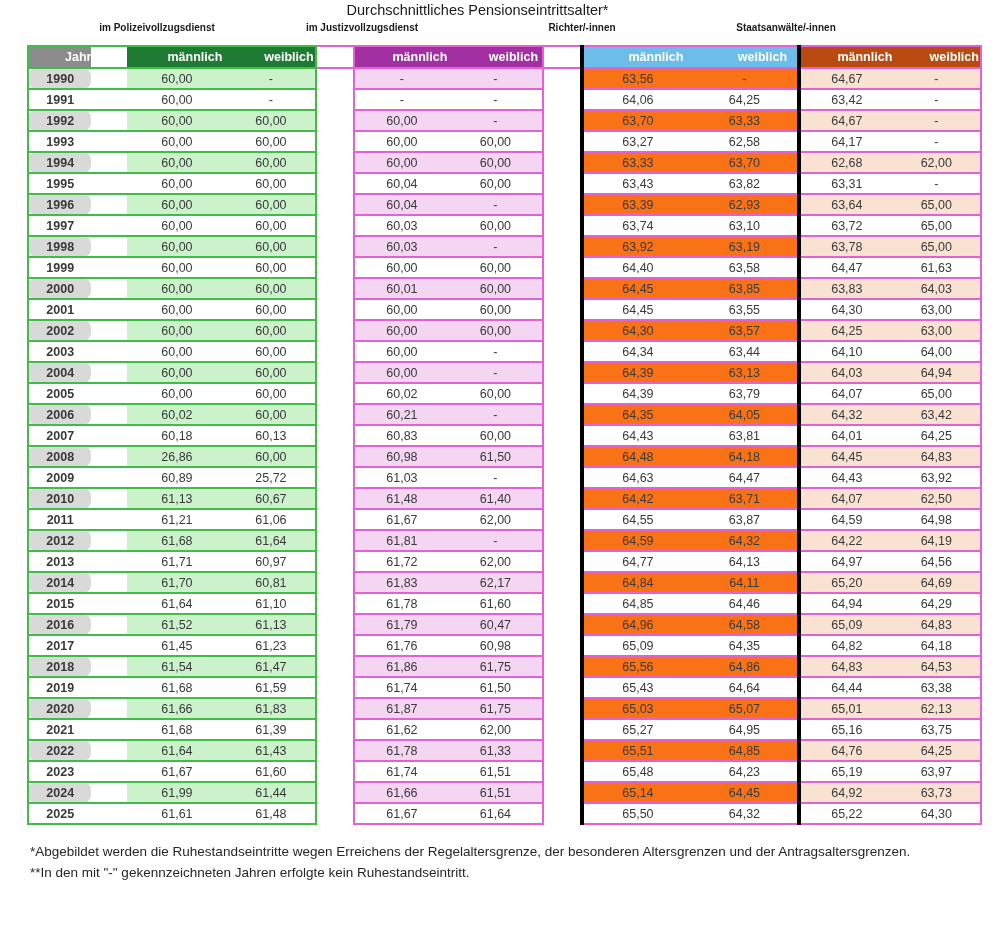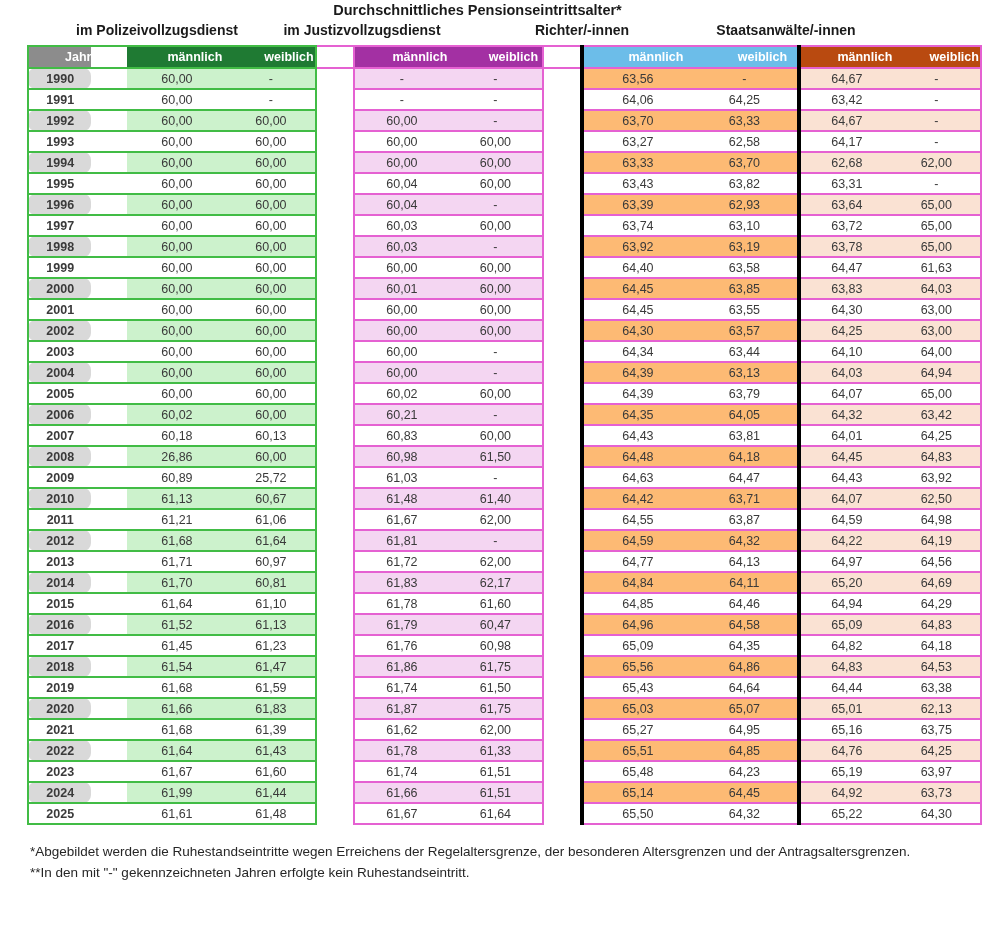--- a/index.html
+++ b/index.html
@@ -3,25 +3,25 @@
 <meta charset="utf-8">
 <style>
   html,body { margin:0; padding:0; background:#ffffff; }
   .sheet {
     position:relative; width:999px; height:939px;
     font-family:"Liberation Sans", sans-serif;
     color:#262626; background:#fff; overflow:hidden;
   }
   .title {
     position:absolute; top:2px; left:466px; transform:translateX(-50%);
-    font-size:14.5px; font-weight:bold; color:#1a1a1a; white-space:nowrap;padding-left:23px;
+    font-size:14.5px; font-weight:normal; color:#1a1a1a; white-space:nowrap;padding-left:23px;
   }
   .grp-label {
     position:absolute; top:22px; transform:translateX(-50%);
-    font-size:14px; font-weight:bold; color:#1a1a1a; white-space:nowrap;
+    font-size:10px; font-weight:bold; color:#1a1a1a; white-space:nowrap;
   }
   .grp-pol { left:157px; }
   .grp-jus { left:362px;text-align:center; }
   .grp-ric { left:582px; }
   .grp-sta { left:786px; }
 
   table.pension {
     position:absolute; top:45px; left:27px;
     border-collapse:collapse; table-layout:fixed;
   }
@@ -69,21 +69,21 @@
   .h-pm,.h-pw { background:#1f7a33; }
   .h-jm,.h-jw { background:#a330a3; }
   .h-rm,.h-rw { background:#6cbde9; }
   .h-sm,.h-sw { background:#b94a10; }
   .h-gap0,.h-gap1,.h-gap2 { background:#ffffff; }
 
   
   tr.shaded td.c-year { background:#d9d9d9;border-radius:8px; }
   tr.shaded td.c-pm, tr.shaded td.c-pw { background:#ccf2cc; }
   tr.shaded td.c-jm, tr.shaded td.c-jw { background:#f4d6f2; }
-  tr.shaded td.c-rm, tr.shaded td.c-rw { background:#fdba74; }
+  tr.shaded td.c-rm, tr.shaded td.c-rw { background:#f97316; }
   tr.shaded td.c-sm, tr.shaded td.c-sw { background:#fae2d3; }
   tr.plain td { background:#ffffff; }
 
   .footnote {
     position:absolute; left:30px; font-size:13.5px; color:#262626; white-space:nowrap;
   }
   .fn1 { top:844px; }
   .fn2 { top:865px; }
   .src { top:901px; }
 </style>

